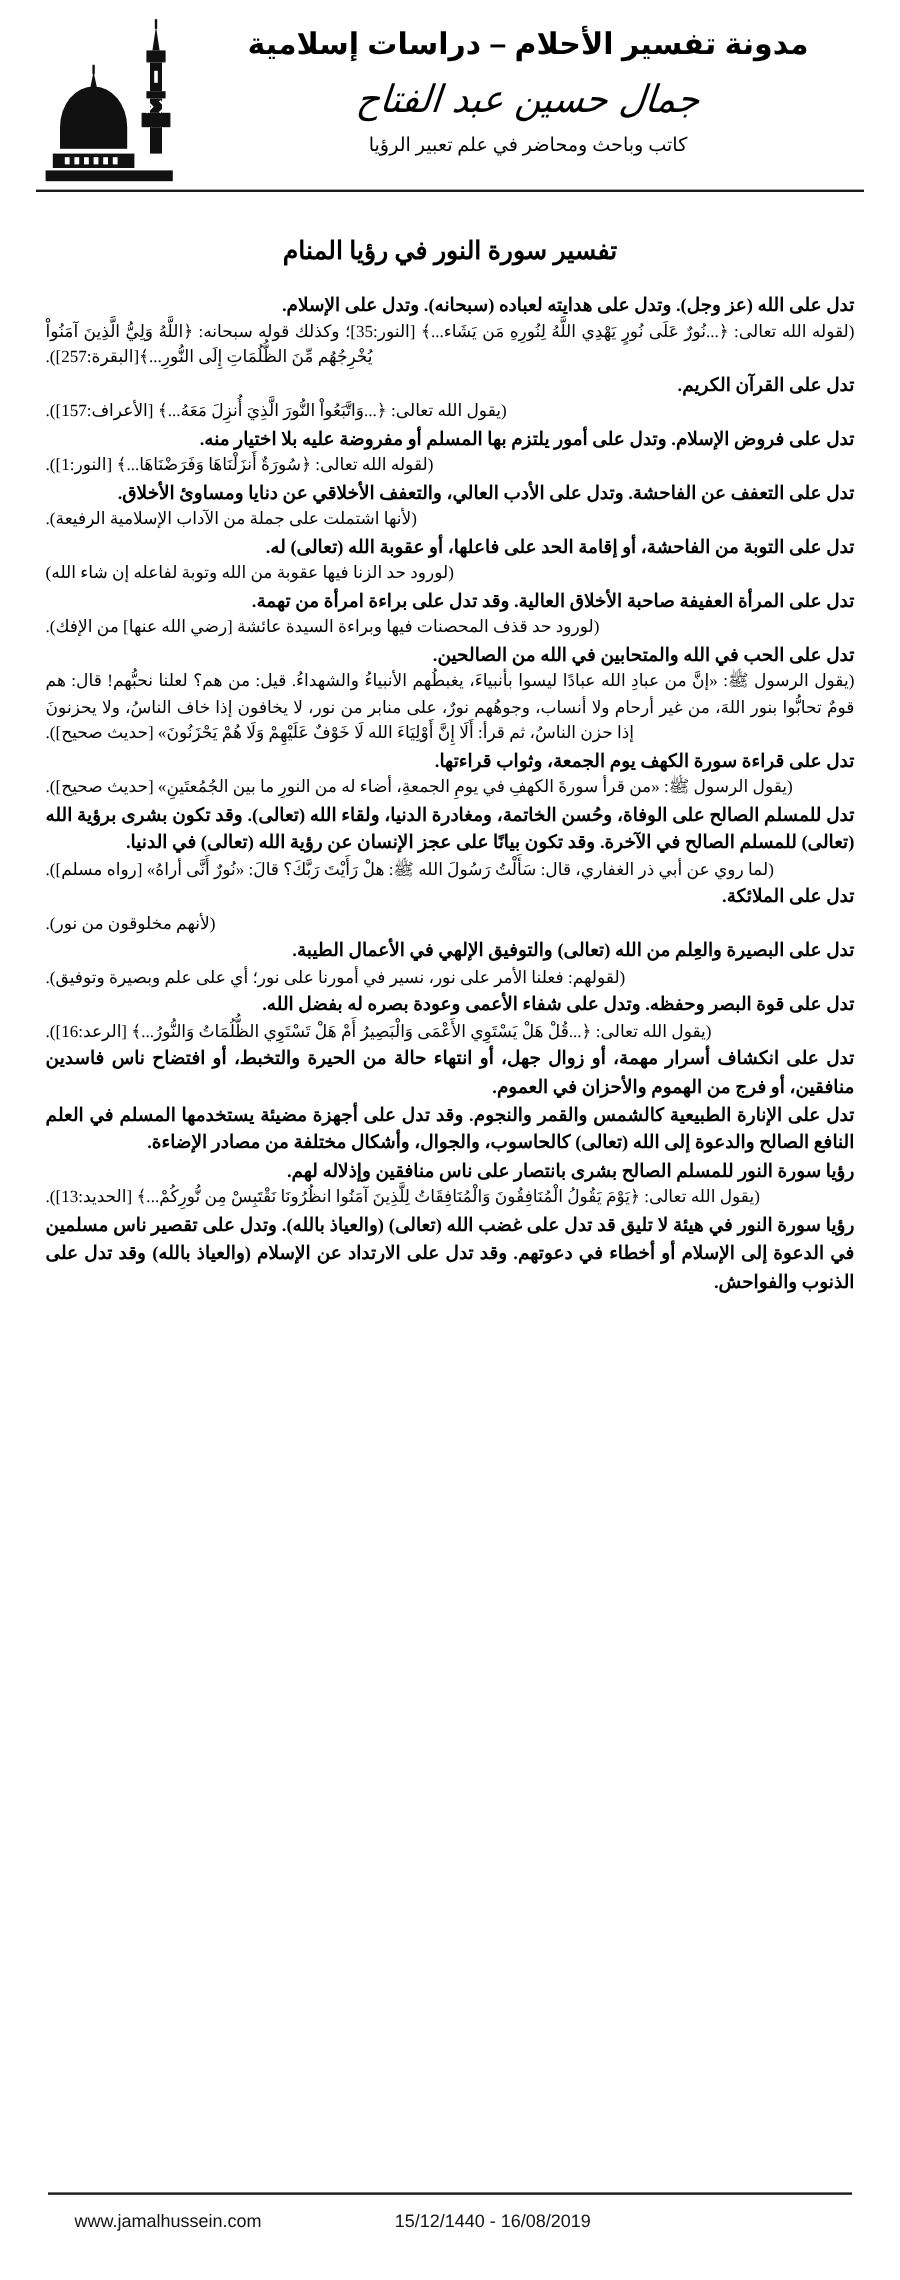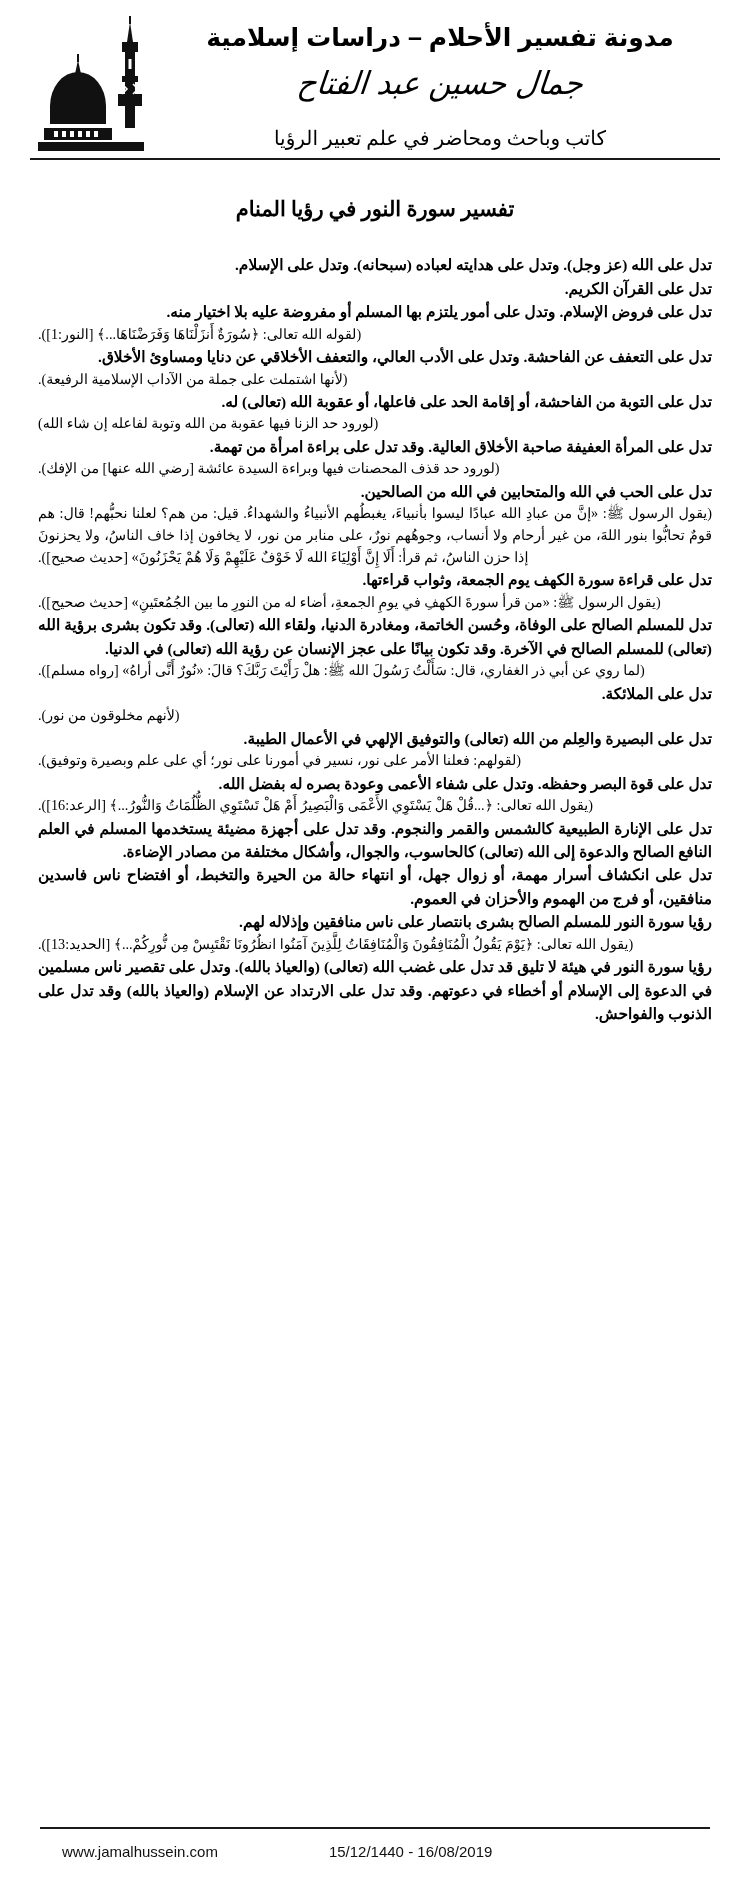--- a/index.html
+++ b/index.html
@@ -55,22 +55,22 @@
     font-size: 30px;
     font-style: italic;
     font-weight: 500;
     margin-top: 14px;
     line-height: 1.15;
     transform: skewX(-6deg) scaleY(1.05);
     letter-spacing: -1px;
   }
   .byline {
     font-family: "Liberation Serif", "DejaVu Serif", serif;
-    font-size: 20px;
-    margin-top: 24px;
+    font-size: 16px;
+    margin-top: 10px;
     line-height: 1.2;
   }
 
   .logo-wrap {
     flex: 0 0 auto;
     width: 122px;
     height: 140px;
     position: relative;
     margin-left: 4px;
   }
@@ -94,21 +94,21 @@
     font-family: "Liberation Serif", "DejaVu Serif", serif;
     font-size: 21px;
     font-weight: bold;
     margin-top: 36px;
     margin-bottom: 0;
     line-height: 1.3;
   }
 
   
   .content {
-    margin-top: 30px;
+    margin-top: 20px;
     padding: 0 12px 0 12px;
   }
 
   p {
     margin: 0;
     padding: 0;
   }
 
   .stmt {
     font-family: "Liberation Serif", "DejaVu Serif", serif;
@@ -201,43 +201,45 @@
     </div>
 
   </div>
 
   <hr class="rule-top">
 
   <h1 class="page-title">تفسير سورة النور في رؤيا المنام</h1>
 
   <div class="content">
       <p class="stmt">تدل على الله (عز وجل). وتدل على هدايته لعباده (سبحانه). وتدل على الإسلام.</p>
+      <p class="evid">(لقوله الله تعالى: ﴿...نُورٌ عَلَى نُورٍ يَهْدِي اللَّهُ لِنُورِهِ مَن يَشَاء...﴾ [النور:35]؛ وكذلك قوله سبحانه: ﴿اللَّهُ وَلِيُّ الَّذِينَ آمَنُواْ يُخْرِجُهُم مِّنَ الظُّلُمَاتِ إِلَى النُّورِ...﴾[البقرة:257]).</p>
       <p class="stmt">تدل على القرآن الكريم.</p>
+      <p class="evid">(يقول الله تعالى: ﴿...وَاتَّبَعُواْ النُّورَ الَّذِيَ أُنزِلَ مَعَهُ...﴾ [الأعراف:157]).</p>
       <p class="stmt">تدل على فروض الإسلام. وتدل على أمور يلتزم بها المسلم أو مفروضة عليه بلا اختيار منه.</p>
       <p class="evid">(لقوله الله تعالى: ﴿سُورَةٌ أَنزَلْنَاهَا وَفَرَضْنَاهَا...﴾ [النور:1]).</p>
       <p class="stmt">تدل على التعفف عن الفاحشة. وتدل على الأدب العالي، والتعفف الأخلاقي عن دنايا ومساوئ الأخلاق.</p>
       <p class="evid short">(لأنها اشتملت على جملة من الآداب الإسلامية الرفيعة).</p>
       <p class="stmt">تدل على التوبة من الفاحشة، أو إقامة الحد على فاعلها، أو عقوبة الله (تعالى) له.</p>
       <p class="evid short">(لورود حد الزنا فيها عقوبة من الله وتوبة لفاعله إن شاء الله)</p>
       <p class="stmt">تدل على المرأة العفيفة صاحبة الأخلاق العالية. وقد تدل على براءة امرأة من تهمة.</p>
       <p class="evid">(لورود حد قذف المحصنات فيها وبراءة السيدة عائشة [رضي الله عنها] من الإفك).</p>
       <p class="stmt">تدل على الحب في الله والمتحابين في الله من الصالحين.</p>
       <p class="evid">(يقول الرسول ﷺ: «إنَّ من عبادِ الله عبادًا ليسوا بأنبياءَ، يغبطُهم الأنبياءُ والشهداءُ. قيل: من هم؟ لعلنا نحبُّهم! قال: هم قومٌ تحابُّوا بنور اللهَ، من غير أرحام ولا أنساب، وجوهُهم نورٌ، على منابر من نور، لا يخافون إذا خاف الناسُ، ولا يحزنونَ إذا حزن الناسُ، ثم قرأ: أَلَا إِنَّ أَوْلِيَاءَ الله لَا خَوْفٌ عَلَيْهِمْ وَلَا هُمْ يَحْزَنُونَ» [حديث صحيح]).</p>
       <p class="stmt">تدل على قراءة سورة الكهف يوم الجمعة، وثواب قراءتها.</p>
       <p class="evid">(يقول الرسول ﷺ: «من قرأ سورةَ الكهفِ في يومِ الجمعةِ، أضاء له من النورِ ما بين الجُمُعتَينِ» [حديث صحيح]).</p>
       <p class="stmt">تدل للمسلم الصالح على الوفاة، وحُسن الخاتمة، ومغادرة الدنيا، ولقاء الله (تعالى).  وقد تكون بشرى برؤية الله (تعالى) للمسلم الصالح في الآخرة. وقد تكون بيانًا على عجز الإنسان عن رؤية الله (تعالى) في الدنيا.</p>
       <p class="evid">(لما روي عن أبي ذر الغفاري، قال: سَأَلْتُ رَسُولَ الله ﷺ: هلْ رَأَيْتَ رَبَّكَ؟ قالَ: «نُورٌ أَنَّى أراهُ» [رواه مسلم]).</p>
       <p class="stmt">تدل على الملائكة.</p>
       <p class="evid short">(لأنهم مخلوقون من نور).</p>
       <p class="stmt">تدل على البصيرة والعِلم من الله (تعالى) والتوفيق الإلهي في الأعمال الطيبة.</p>
       <p class="evid">(لقولهم: فعلنا الأمر على نور، نسير في أمورنا على نور؛ أي على علم وبصيرة وتوفيق).</p>
       <p class="stmt">تدل على قوة البصر وحفظه. وتدل على شفاء الأعمى وعودة بصره له بفضل الله.</p>
       <p class="evid">(يقول الله تعالى: ﴿...قُلْ هَلْ يَسْتَوِي الأَعْمَى وَالْبَصِيرُ أَمْ هَلْ تَسْتَوِي الظُّلُمَاتُ وَالنُّورُ...﴾ [الرعد:16]).</p>
+      <p class="stmt">تدل على انكشاف أسرار مهمة، أو زوال جهل، أو انتهاء حالة من الحيرة والتخبط، أو افتضاح ناس فاسدين منافقين، أو فرج من الهموم والأحزان في العموم.</p>
       <p class="stmt">تدل على الإنارة الطبيعية كالشمس والقمر والنجوم. وقد تدل على أجهزة مضيئة يستخدمها المسلم في العلم النافع الصالح والدعوة إلى الله (تعالى) كالحاسوب، والجوال، وأشكال مختلفة من مصادر الإضاءة.</p>
-      <p class="stmt">تدل على انكشاف أسرار مهمة، أو زوال جهل، أو انتهاء حالة من الحيرة والتخبط، أو افتضاح ناس فاسدين منافقين، أو فرج من الهموم والأحزان في العموم.</p>
       <p class="stmt">رؤيا سورة النور للمسلم الصالح بشرى بانتصار على ناس منافقين وإذلاله لهم.</p>
       <p class="evid">(يقول الله تعالى: ﴿يَوْمَ يَقُولُ الْمُنَافِقُونَ وَالْمُنَافِقَاتُ لِلَّذِينَ آمَنُوا انظُرُونَا نَقْتَبِسْ مِن نُّورِكُمْ...﴾ [الحديد:13]).</p>
       <p class="stmt">رؤيا سورة النور في هيئة لا تليق قد تدل على غضب الله (تعالى) (والعياذ بالله). وتدل على تقصير ناس مسلمين في الدعوة إلى الإسلام أو أخطاء في دعوتهم. وقد تدل على الارتداد عن الإسلام (والعياذ بالله) وقد تدل على الذنوب والفواحش.</p>
     </div>
 
   <div class="footer">
     <hr class="rule-bottom">
     <div class="footer-row">
       <span class="footer-site">www.jamalhussein.com</span>
       <span class="footer-date">15/12/1440 - 16/08/2019</span>

